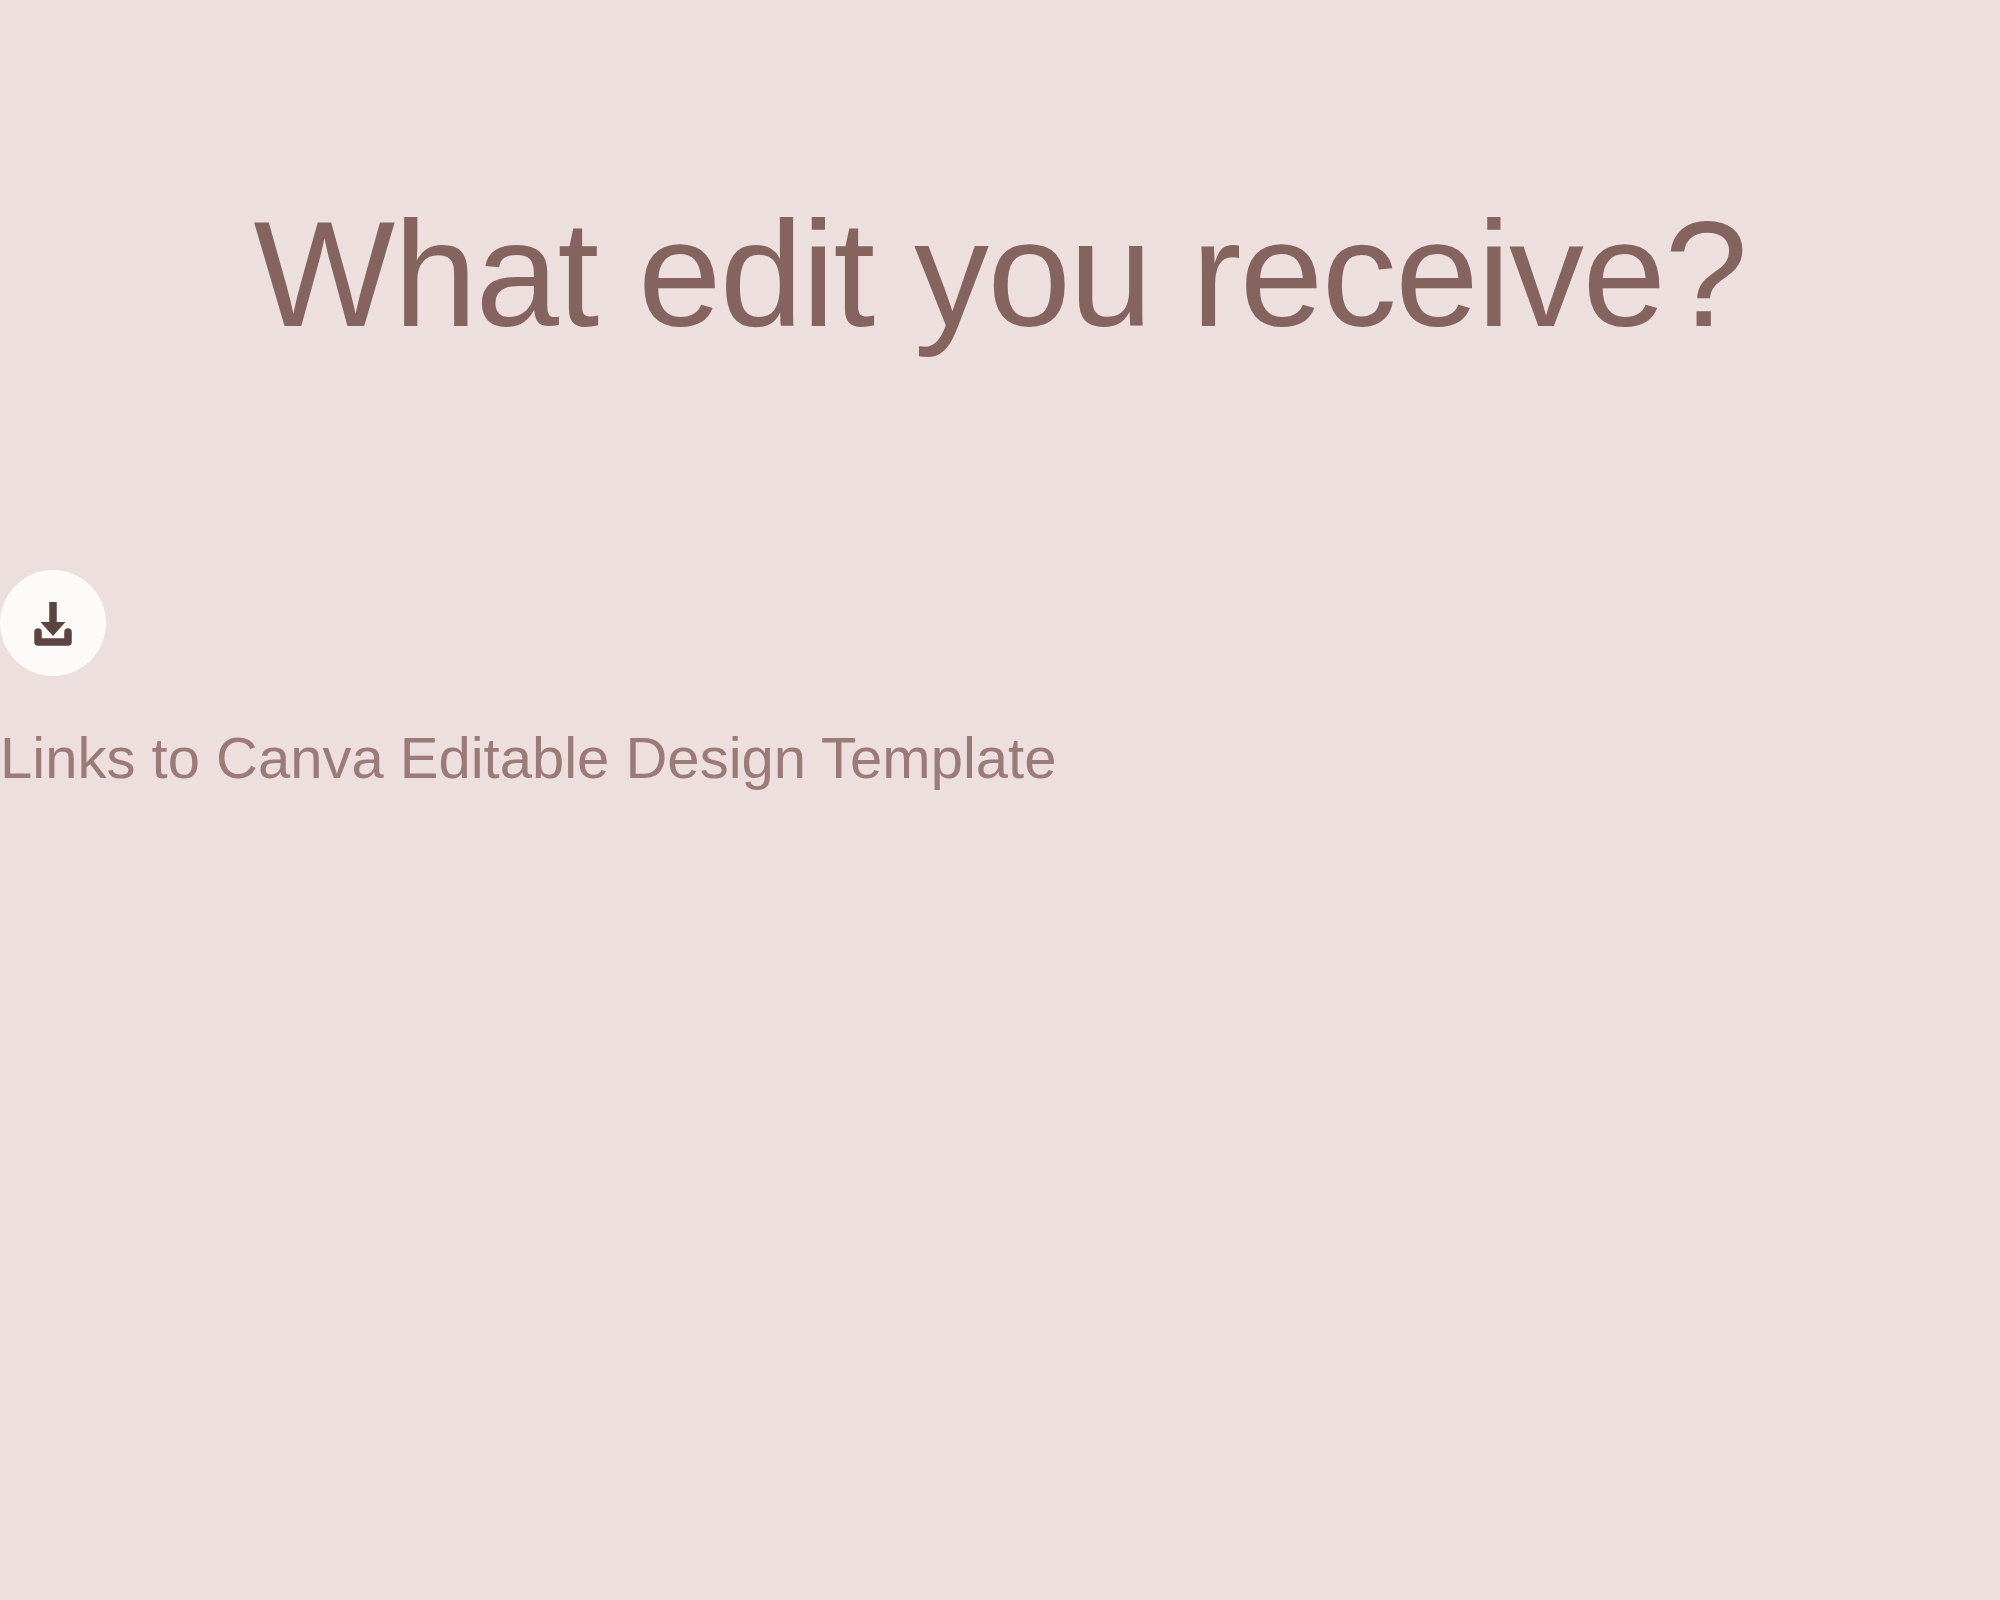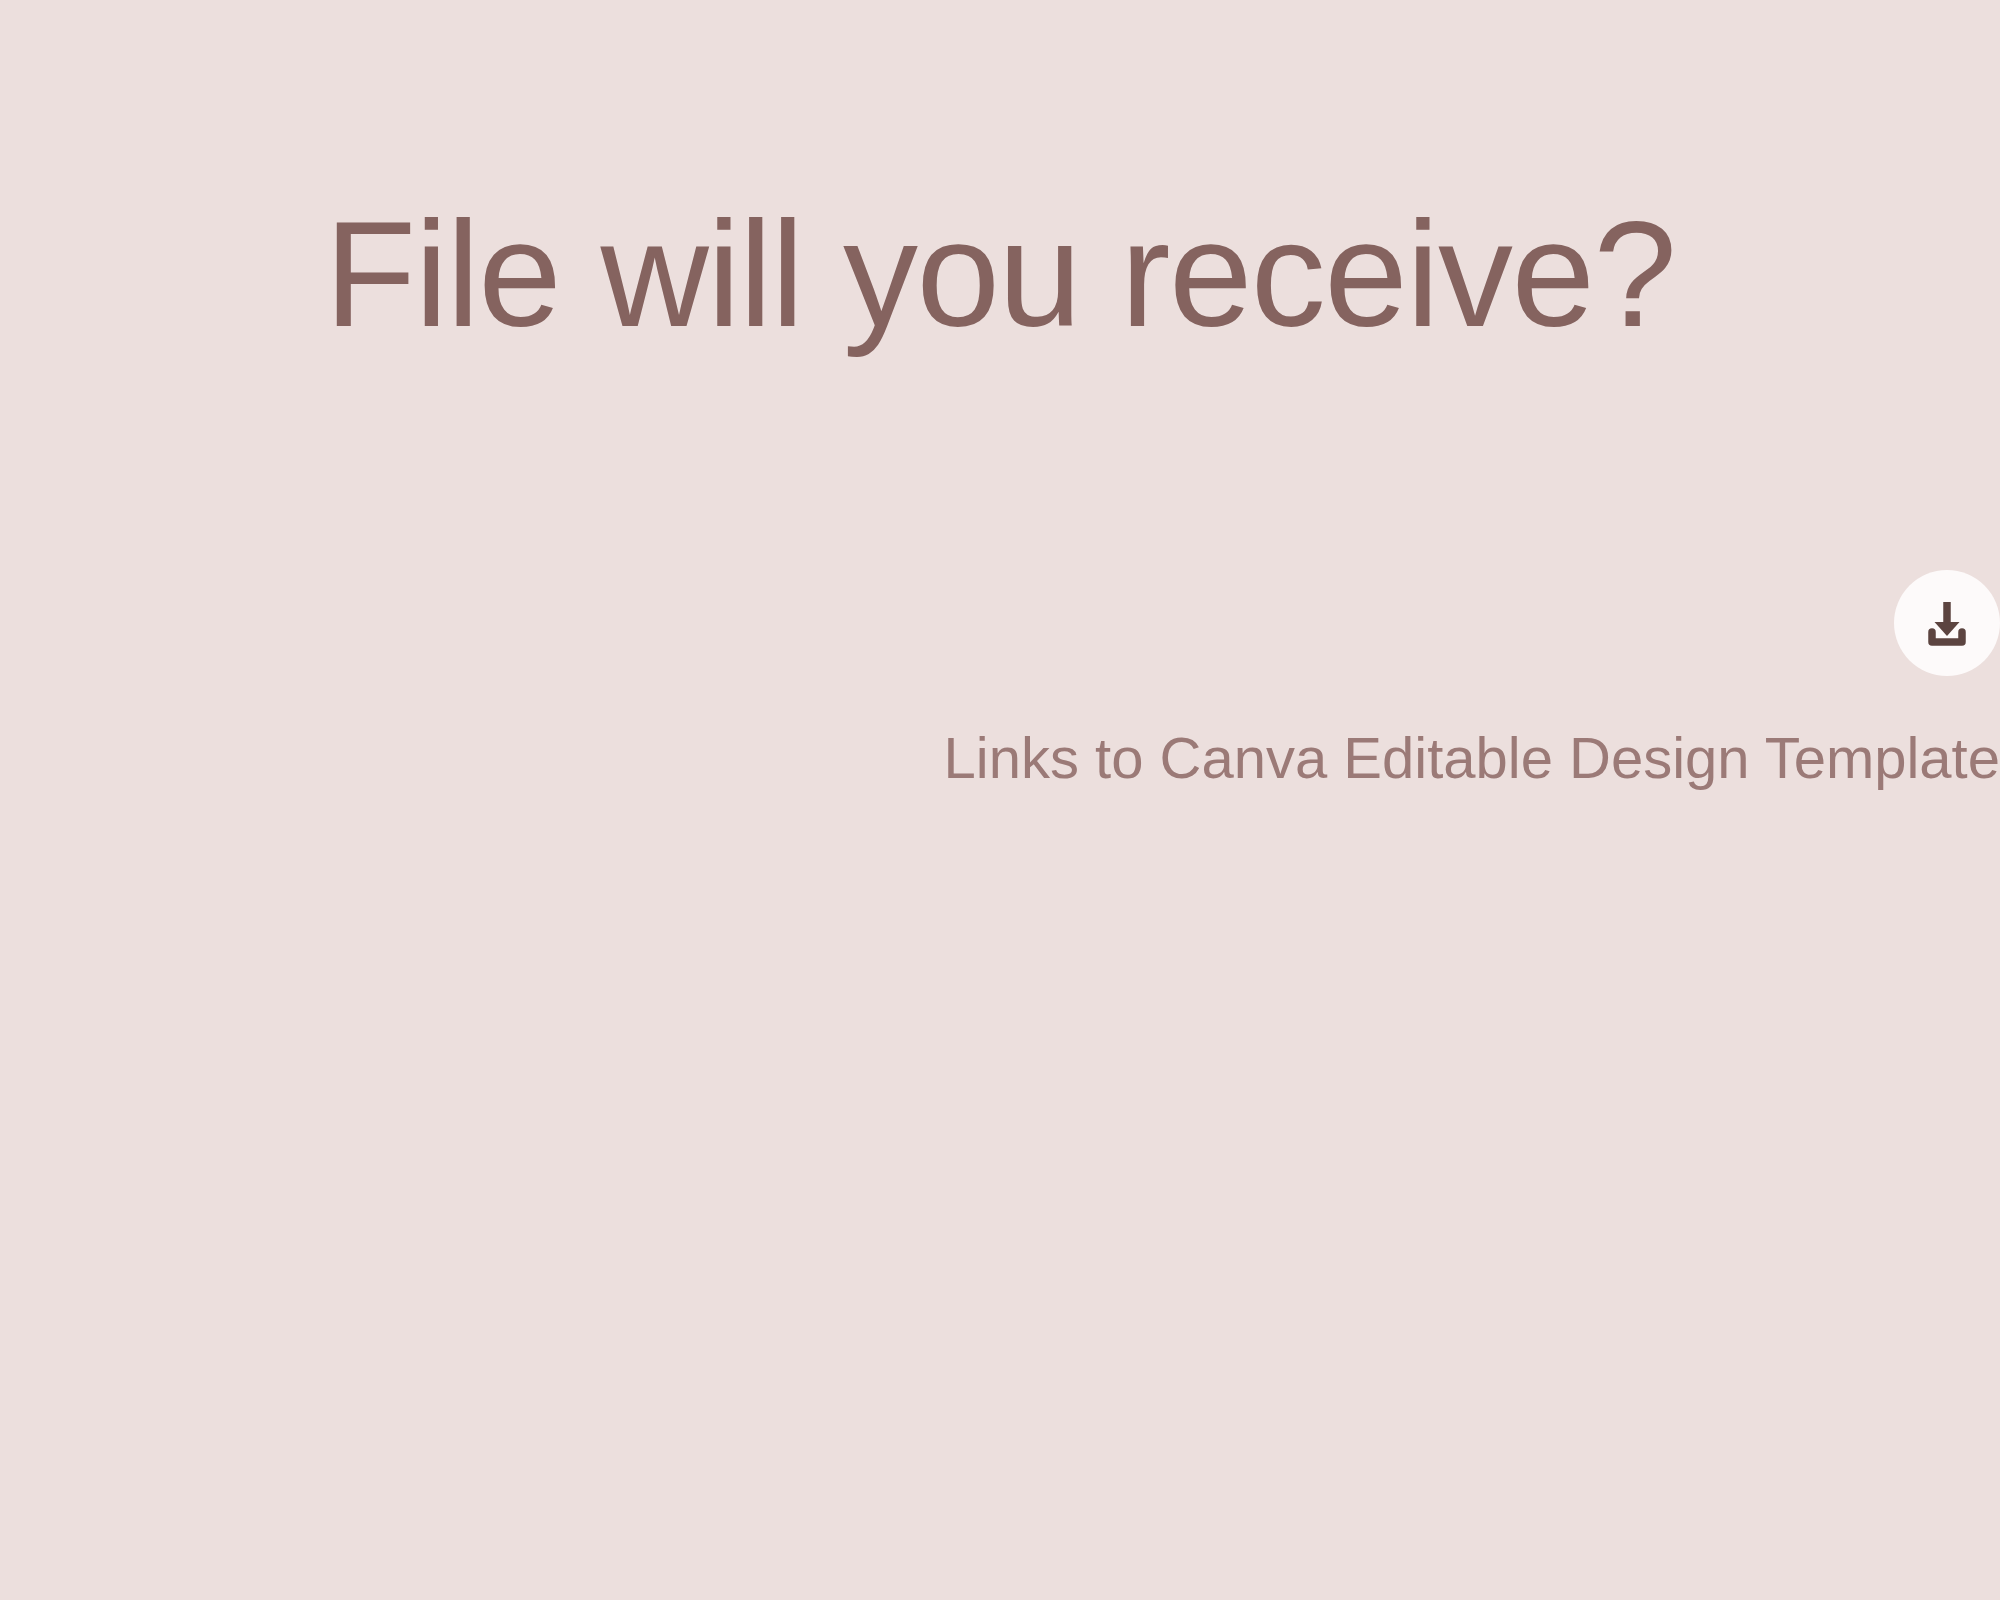--- a/index.html
+++ b/index.html
@@ -40,21 +40,21 @@
     white-space: nowrap;
   }
 
   
   .item {
     position: absolute;
     left: 0;
     width: 2000px;
     display: flex;
     flex-direction: column;
-    align-items: flex-end;
+    align-items: flex-start;
   }
 
   .item-1 { top: 570px; }
   .item-2 { top: 890px; }
 
   .icon-circle {
     width: 106px;
     height: 106px;
     border-radius: 50%;
     background: #fdfafa;
@@ -90,21 +90,21 @@
     letter-spacing: 9px;
     color: #7d5f5b;
     white-space: nowrap;
   }
 </style>
 </head>
 <body>
 
 <div class="poster">
 
-  <div class="heading">File will you receive?</div>
+  <div class="heading">What edit you receive?</div>
 
   <div class="item item-1">
     <div class="icon-circle">
       <svg width="56" height="56" viewBox="0 0 56 56" aria-hidden="true">
         <path d="M28 7 L28 30" stroke="#5c4440" stroke-width="7.5" stroke-linecap="butt" fill="none"></path>
         <path d="M15.5 27 L28 41 L40.5 27 Z" fill="#5c4440"></path>
         <path d="M13 37 L13 47 L43 47 L43 37" stroke="#5c4440" stroke-width="7.5" fill="none" stroke-linejoin="round" stroke-linecap="round"></path>
       </svg>
     </div>
     <div class="item-caption">Links to Canva Editable Design Template</div>

